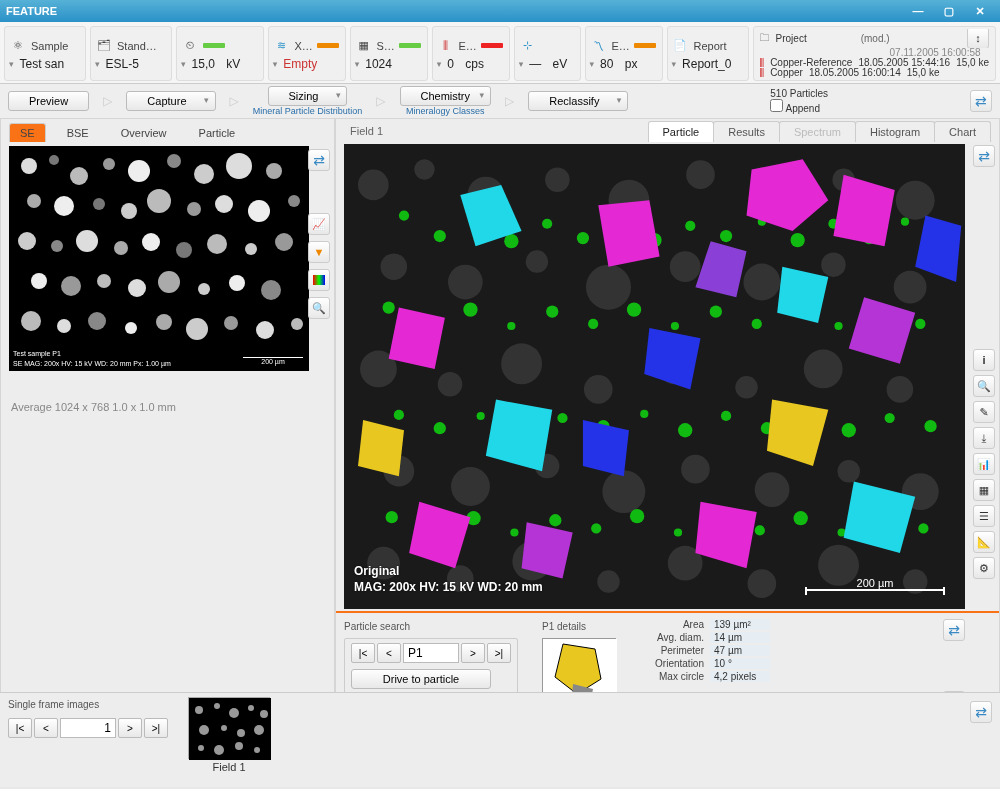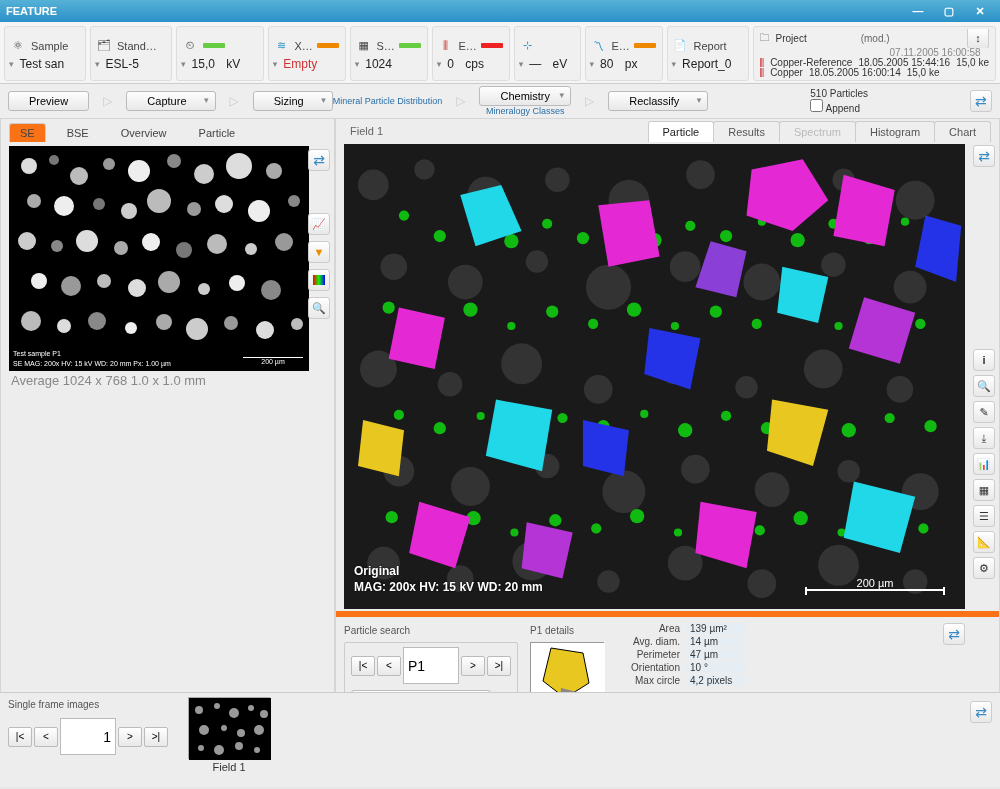--- a/index.html
+++ b/index.html
@@ -27,45 +27,45 @@
   .action-row .swap-btn{margin-left:auto;}
   
   .content{ display:grid; grid-template-columns: 335px 1fr; grid-template-rows: auto auto; gap:0; height:574px;}
   .panel{ border:1px solid #d5d5d5; background:#ededed; position:relative;}
   
   .left-panel{ padding:0; display:flex; flex-direction:column;}
   .tabs{ display:flex; gap:10px; padding:4px 8px 0 8px; font-size:11px;}
   .tabs .tab{ padding:3px 10px; border:1px solid transparent; border-bottom:none; border-radius:3px 3px 0 0; cursor:pointer; color:#444;}
   .tabs .tab.active{ background:#f97316; border-color:#ccc;}
   .se-image{ margin:4px 8px 2px 8px; position:relative; width:300px; height:225px; background:#000;}
-  .se-meta{ font-size:13px; color:#888; padding:0 10px 6px 10px;}
+  .se-meta{ font-size:11px; color:#888; padding:0 10px 6px 10px;margin-top:28px;}
   .side-tools{ position:absolute; right:4px; top:30px; display:flex; flex-direction:column; gap:6px;}
   .tool-btn{ width:22px;height:22px; background:linear-gradient(#fff,#e8e8e8);border:1px solid #ccc;border-radius:3px; display:flex;align-items:center;justify-content:center; cursor:pointer; font-size:11px;}
   
   .right-panel{ display:flex; flex-direction:column;}
   .right-tabs{ display:flex; gap:2px; padding:2px 8px 0 8px;}
   .right-tabs .lbl{ padding:4px 6px; font-size:11px; color:#666;}
   .right-tabs .rtgroup{ margin-left:auto; display:flex; gap:0;}
   .right-tabs .rtab{ padding:4px 14px; border:1px solid #ccc; border-bottom:none; background:#eee; cursor:pointer; font-size:11px; color:#555; border-radius:3px 3px 0 0; margin-left:-1px;}
   .right-tabs .rtab.active{ background:#fff; color:#222;}
   .right-tabs .rtab.disabled{ color:#bbb;}
   .main-image-wrap{ position:relative; margin:2px 34px 2px 8px; flex:1; background:#111; overflow:hidden;}
   .overlay-text{ position:absolute; left:10px; bottom:14px; color:#fff; font-size:12px; line-height:16px; font-weight:600; text-shadow:0 0 2px #000;}
   .scalebar{ position:absolute; right:20px; bottom:18px; color:#fff; font-size:11px; text-align:center;}
   .scalebar .bar{ width:140px; height:0; border-top:2px solid #fff; position:relative;}
   .scalebar .bar::before,.scalebar .bar::after{content:"";position:absolute;width:0;height:8px;border-left:2px solid #fff;top:-4px;}
   .scalebar .bar::before{left:0}.scalebar .bar::after{right:0}
   .right-side-tools{ position:absolute; right:4px; top:26px; display:flex; flex-direction:column; gap:4px;}
   .right-side-tools2{ position:absolute; right:4px; top:230px; display:flex; flex-direction:column; gap:4px;}
   
-  .details-row{ display:flex; gap:12px; padding:6px 34px 6px 8px; align-items:flex-start; background:#ededed; border-top:6px solid #f97316;}
+  .details-row{ display:flex; gap:24px; padding:6px 34px 6px 8px; align-items:flex-start; background:#ededed; border-top:2px solid #f97316;}
   .particle-search{ border:1px solid #ccc; border-radius:2px; padding:4px 6px 6px 6px; display:flex; flex-direction:column; gap:6px;}
   .nav-btns{display:flex;gap:2px;align-items:center;}
   .nav-btns button{width:24px;height:20px;border:1px solid #bbb;background:linear-gradient(#fff,#e8e8e8);border-radius:2px;cursor:pointer;font-size:10px;}
-  .nav-btns input{width:56px;height:37px;border:1px solid #bbb;padding:0 4px;font-size:14px;}
+  .nav-btns input{width:56px;height:20px;border:1px solid #bbb;padding:0 4px;font-size:12px;}
   .p1-thumb{width:74px;height:74px;border:1px solid #999;background:#fff;position:relative;}
   .kv{ font-size:10px; display:grid; grid-template-columns:70px 60px; row-gap:2px;}
   .kv .k{ text-align:right; color:#444; padding-right:6px;}
   .kv .v{ background:#e6eef4; padding:0 4px;}
   
   .bottom{ border-top:1px solid #ccc; background:#ededed; padding:4px 8px; display:flex; gap:20px; align-items:flex-start; height:95px; position:relative;}
   .bottom .thumb{ width:82px;height:62px;background:#000;border:1px solid #aaa;}
   
   .panel-title{ font-size:10px; color:#555; padding:2px 0;}
   .swap-icon{color:#3a8ac4;font-size:14px;}
@@ -188,21 +188,21 @@
         <span>15,0 ke</span>
       </div>
   </div>
 </div>
 
 <div class="action-row">
   <button class="btn">Preview</button>
   <span class="sep">▷</span>
   <button class="btn drop" style="padding-right:28px">Capture</button>
   <span class="sep">▷</span>
-  <div style="display:flex;flex-direction:row;align-items:center;">
+  <div style="display:flex;flex-direction:column;align-items:center;">
     <button class="btn drop" style="padding-right:28px">Sizing</button>
     <span style="font-size:9px;color:#2a6ea8">Mineral Particle Distribution</span>
   </div>
   <span class="sep">▷</span>
   <div style="display:flex;flex-direction:column;align-items:center;">
     <button class="btn drop" style="">Chemistry</button>
     <span style="font-size:9px;color:#2a6ea8">Mineralogy Classes</span>
   </div>
   <span class="sep">▷</span>
   <button class="btn drop" style="padding-right:28px">Reclassify</button>

